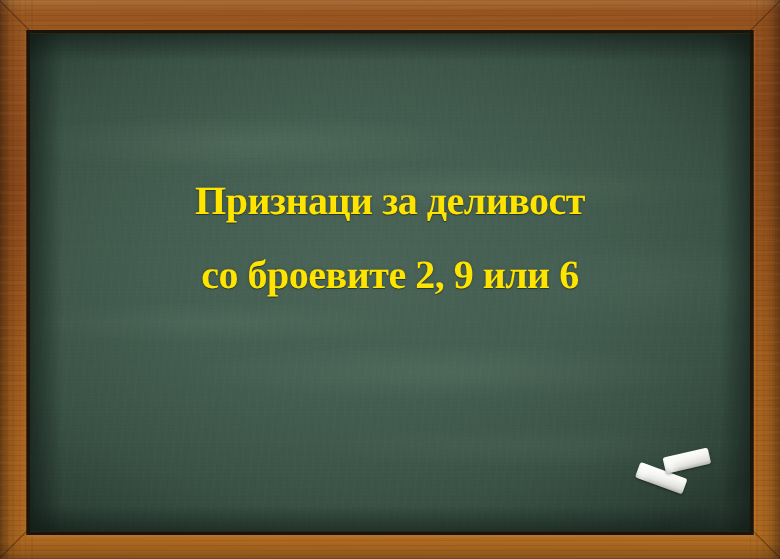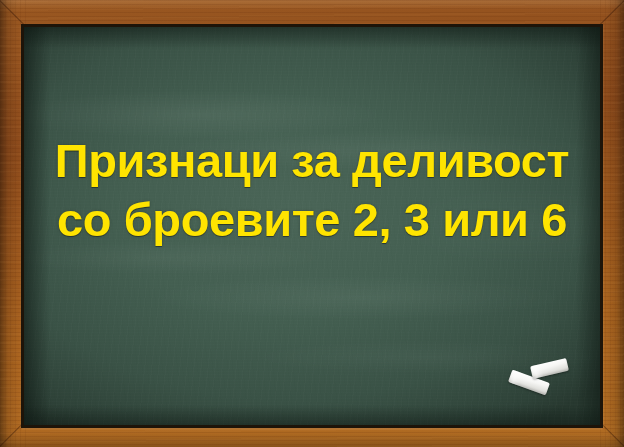--- a/index.html
+++ b/index.html
@@ -179,23 +179,23 @@
     position: absolute;
     left: 0;
     right: 0;
     top: 104px;
     text-align: center;
     pointer-events: none;
   }
 
   .title-line {
     display: block;
-    font-family: Liberation Sans, sans-serif;
+    font-family: Liberation Serif, serif;
     font-weight: bold;
-    font-size: 47px;
+    font-size: 32px;
     line-height: 59px;
     letter-spacing: -0.4px;
     color: #ffe400;
     text-shadow:
       0 1px 0 rgba(0,0,0,0.35),
       0 0 3px rgba(0,0,0,0.25);
     white-space: nowrap;
   }
 
   
@@ -249,20 +249,20 @@
   <div class="bevel"></div>
 
   <div class="board">
     <div class="board-base"></div>
     <div class="board-smear"></div>
     <div class="board-streaks"></div>
     <div class="board-vignette"></div>
 
     <div class="title-block">
       <span class="title-line">Признаци за деливост</span>
-      <span class="title-line">со броевите 2, 3 или 6</span>
+      <span class="title-line">со броевите 2, 9 или 6</span>
     </div>
 
     <div class="chalk chalk-a"></div>
     <div class="chalk chalk-b"></div>
   </div>
 
 </div>
 
 </body></html>

